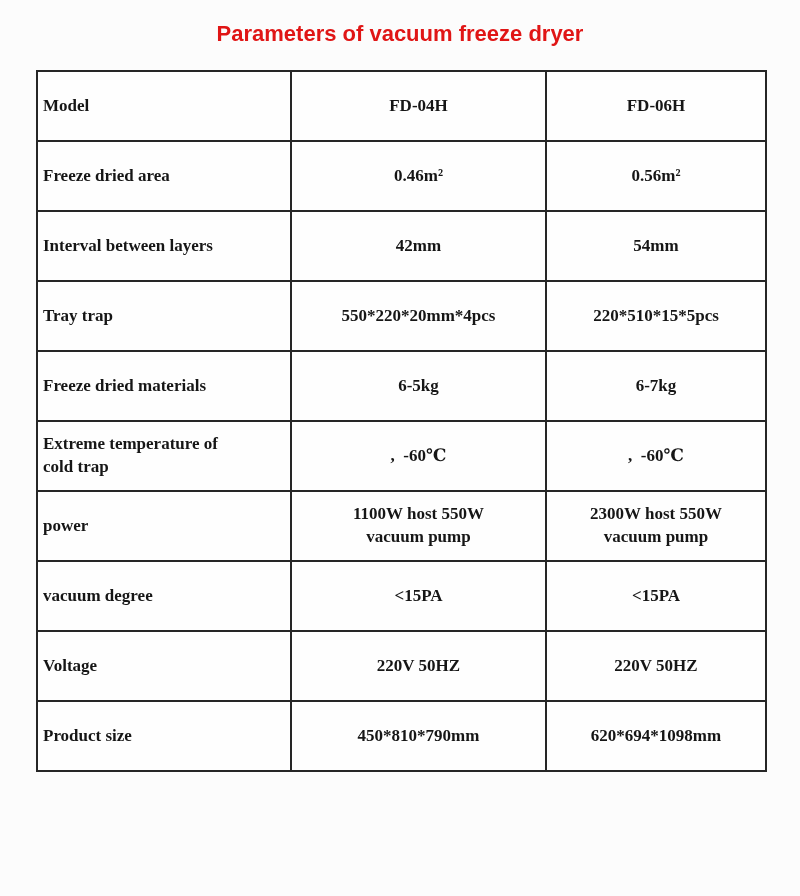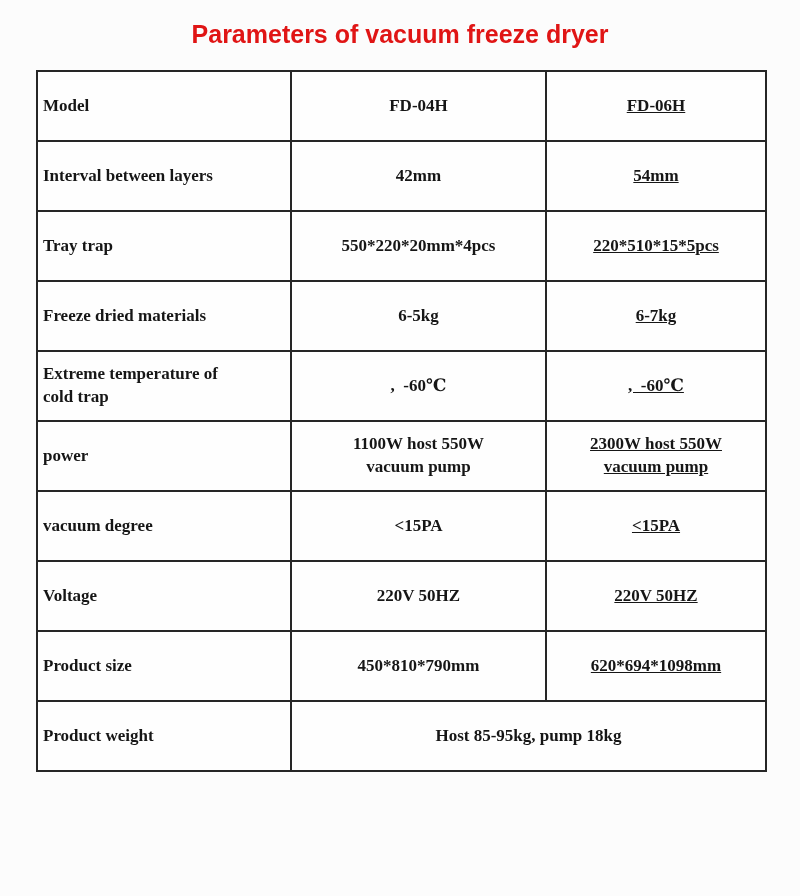--- a/index.html
+++ b/index.html
@@ -13,21 +13,21 @@
   }
   .page {
     width: 800px;
     height: 896px;
     overflow: hidden;
   }
   .title {
     margin: 20px 0 0 0;
     text-align: center;
     font-family: "Liberation Sans", "DejaVu Sans", sans-serif;
-    font-size: 25px;
+    font-size: 22px;
     line-height: 28px;
     font-weight: 700;
     color: #e01515;
   }
   table.spec-table {
     border-collapse: collapse;
     table-layout: fixed;
     margin: 22px 0 16px 36px;
     width: 729px;
     background: #fefefe;
@@ -45,21 +45,20 @@
   td.label {
     text-align: left;
     padding: 0 54px 0 5px;
   }
   td.val {
     text-align: center;
     padding: 0 36px;
   }
   td.val.c3 {
     padding: 0 30px;
-    text-decoration: underline;
   }
   td.val.merged {
     padding: 0 10px;
   }
 </style>
 </head>
 <body>
 
 <div class="page">
 
@@ -69,20 +68,25 @@
     <colgroup>
       <col style="width:254px">
       <col style="width:255px">
       <col style="width:220px">
     </colgroup>
     <tbody>
       <tr>
         <td class="label">Model</td>
         <td class="val">FD-04H</td>
         <td class="val c3">FD-06H</td>
+      </tr>
+      <tr>
+        <td class="label">Freeze dried area</td>
+        <td class="val">0.46m²</td>
+        <td class="val c3">0.56m²</td>
       </tr>
       <tr>
         <td class="label">Interval between layers</td>
         <td class="val">42mm</td>
         <td class="val c3">54mm</td>
       </tr>
       <tr>
         <td class="label">Tray trap</td>
         <td class="val">550*220*20mm*4pcs</td>
         <td class="val c3">220*510*15*5pcs</td>
@@ -110,20 +114,16 @@
       <tr>
         <td class="label">Voltage</td>
         <td class="val">220V 50HZ</td>
         <td class="val c3">220V 50HZ</td>
       </tr>
       <tr>
         <td class="label">Product size</td>
         <td class="val">450*810*790mm</td>
         <td class="val c3">620*694*1098mm</td>
       </tr>
-      <tr>
-        <td class="label">Product weight</td>
-        <td class="val merged" colspan="2">Host 85-95kg, pump 18kg</td>
-      </tr>
     </tbody>
   </table>
 
 </div>
 
 </body></html>

